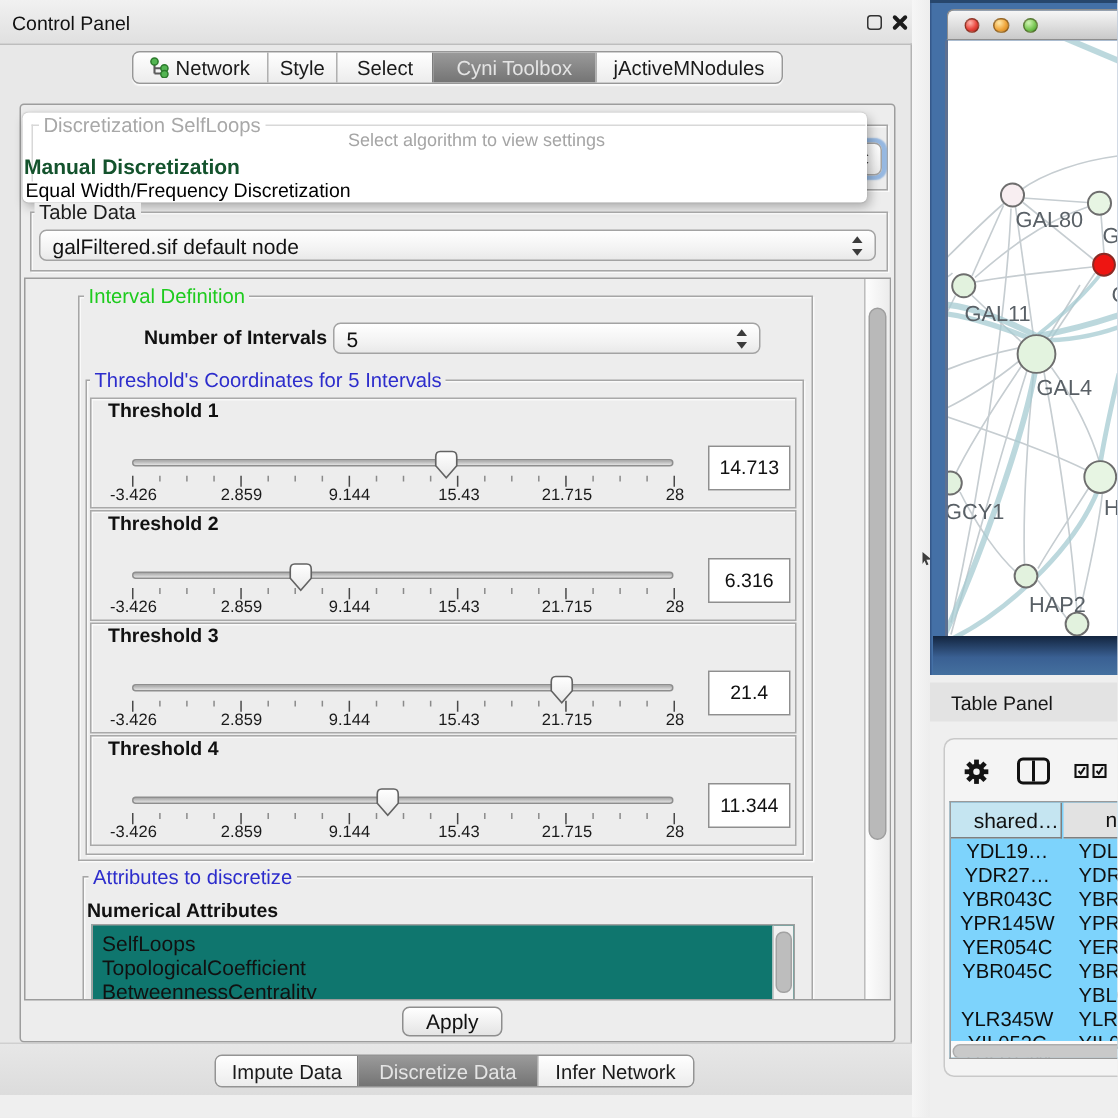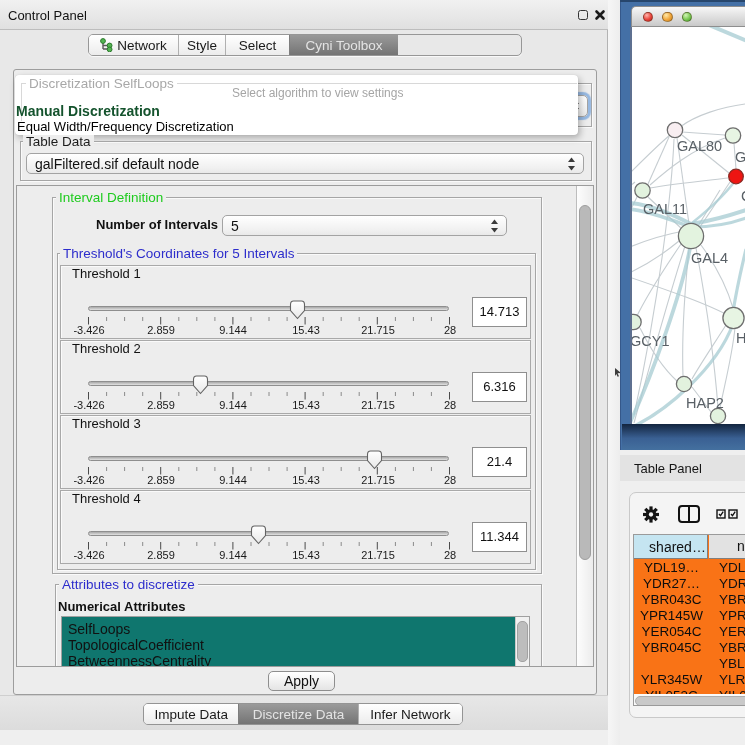--- a/index.html
+++ b/index.html
@@ -7,21 +7,21 @@
 .abs{position:absolute;}
 .grp{position:absolute;border:1px solid #a6a6a6;box-shadow:inset 1px 1px 0 rgba(255,255,255,.7),1px 1px 0 rgba(255,255,255,.7);}
 .gtitle{position:absolute;background:#ededed;padding:0 3px;font-size:13.5px;line-height:14px;}
 .combo{position:absolute;background:linear-gradient(#ffffff,#f1f1f1 70%,#e9e9e9);border:1px solid #a3a3a3;border-radius:5px;font-size:14px;color:#111;}
 .combo .ctext{position:absolute;left:8px;top:0;bottom:0;display:flex;align-items:center;}
 .arrows{position:absolute;right:7px;top:50%;transform:translateY(-50%);width:9px;height:14px;}
 .seg{display:flex;align-items:center;justify-content:center;font-size:13.5px;color:#1a1a1a;background:linear-gradient(#ffffff,#ececec);border-left:1px solid #b0b0b0;height:100%;}
 .seg.first{border-left:none;}
 .seg.sel{background:linear-gradient(#9a9a9a,#747474);color:#e4e4e4;border-left:1px solid #7d7d7d;}
 .tbox{position:absolute;left:60px;width:471px;height:74px;border:1px solid #a9a9a9;box-shadow:inset 1px 1px 0 rgba(255,255,255,.7);}
-.ttitle{position:absolute;left:11px;top:0px;font-weight:normal;font-size:13px;}
+.ttitle{position:absolute;left:11px;top:0px;font-weight:bold;font-size:13px;}
 .track{position:absolute;left:27px;top:40px;width:361px;height:5px;border:1px solid #8e8e8e;border-radius:2.5px;background:linear-gradient(#a8a8a8,#e2e2e2);}
 .vbox{position:absolute;left:411px;top:31px;width:55px;height:30px;background:#fff;border:1px solid #8f8f8f;font-size:13px;text-align:center;line-height:28px;}
 .slab{position:absolute;top:58px;width:60px;font-size:11px;text-align:center;color:#1a1a1a;}
 .row1{position:absolute;width:73px;text-align:center;font-size:13.5px;line-height:16px;height:16px;color:#0d0d0d;}
 </style></head><body>
 <div class="abs" style="left:0;top:0;width:608px;height:730px;background:#e8e8e8;border-right:1px solid #b3b3b3;border-bottom:1px solid #adadad;"></div>
 <div class="abs" style="left:0;top:0;width:608px;height:30px;background:linear-gradient(#f1f1f1,#e0e0e0);border-bottom:1px solid #bdbdbd;"></div>
 <div class="abs" style="left:8px;top:0;height:30px;display:flex;align-items:center;font-size:13px;color:#111;">Control Panel</div>
 <div class="abs" style="left:578px;top:10px;width:10px;height:10px;border:1.6px solid #333;border-radius:2.5px;"></div>
 <svg class="abs" style="left:594px;top:9px;" width="12" height="12">
@@ -30,20 +30,21 @@
 <div class="abs" style="left:88px;top:34px;width:434px;height:22px;border:1px solid #979797;border-radius:5px;overflow:hidden;display:flex;box-shadow:0 1px 1px rgba(255,255,255,.8);">
 <div class="seg first" style="width:89px;"><svg width="13" height="14" style="margin-right:4px;" viewBox="0 0 13 14">
         <path d="M3,4 L3,11 M3,7.5 L9,7.5 M3,11 L9,11" stroke="#5a5a5a" stroke-width="1.4" fill="none"></path>
         <circle cx="3" cy="3" r="2.4" fill="#53b552" stroke="#2c7a2c" stroke-width="1"></circle>
         <circle cx="9.6" cy="7.5" r="2.4" fill="#53b552" stroke="#2c7a2c" stroke-width="1"></circle>
         <circle cx="9.6" cy="11.4" r="2.4" fill="#53b552" stroke="#2c7a2c" stroke-width="1"></circle>
       </svg>Network</div>
 <div class="seg" style="width:47px;">Style</div>
 <div class="seg" style="width:64px;">Select</div>
 <div class="seg sel" style="width:109px;">Cyni Toolbox</div>
+<div class="seg" style="width:125px;">jActiveMNodules</div>
 </div>
 <div class="abs" style="left:13px;top:69px;width:584px;height:626px;border:1px solid #9d9d9d;border-radius:3px;background:#ededed;"></div>
 <div class="grp" style="left:20px;top:83px;width:572px;height:44px;"></div>
 <div class="combo" style="left:26px;top:95px;width:562px;height:22px;box-shadow:0 0 1px 3px rgba(120,165,220,.75);">
     <svg class="arrows" viewBox="0 0 9 14">
       <path d="M4.5,0.5 L8,5 L1,5 Z" fill="#3b3b3b"></path>
       <path d="M4.5,13.5 L8,9 L1,9 Z" fill="#3b3b3b"></path>
     </svg>
   </div>
 <div class="abs" style="left:15px;top:75px;width:563px;height:60px;background:#ffffff;border-radius:4px;box-shadow:2px 3px 7px rgba(0,0,0,.28),0 0 1px rgba(0,0,0,.15);"></div>
@@ -355,21 +356,21 @@
 <div class="abs" style="left:678px;top:505px;width:22px;height:18px;border:2.6px solid #111;border-radius:4px;"></div>
 <div class="abs" style="left:687.8px;top:507px;width:2.6px;height:14px;background:#111;"></div>
 <svg class="abs" style="left:715.5px;top:509px;" width="10" height="10" viewBox="0 0 10 10">
     <rect x="1" y="1" width="8" height="8" fill="none" stroke="#111" stroke-width="1.4"></rect>
     <path d="M3,5 L4.5,6.7 L7.2,2.6" fill="none" stroke="#111" stroke-width="1.3"></path>
   </svg>
 <svg class="abs" style="left:727.5px;top:509px;" width="10" height="10" viewBox="0 0 10 10">
     <rect x="1" y="1" width="8" height="8" fill="none" stroke="#111" stroke-width="1.4"></rect>
     <path d="M3,5 L4.5,6.7 L7.2,2.6" fill="none" stroke="#111" stroke-width="1.3"></path>
   </svg>
-<div class="abs" style="left:633px;top:534px;width:112px;height:172px;border:1px solid #9a9a9a;border-right:none;background:#f97316;overflow:hidden;">
+<div class="abs" style="left:633px;top:534px;width:112px;height:172px;border:1px solid #9a9a9a;border-right:none;background:#7dd3fc;overflow:hidden;">
 <div style="position:absolute;left:0;top:0;width:74px;height:24px;background:#c5e5f1;border-right:1px solid #7f7f7f;border-bottom:1px solid #7f7f7f;font-size:13px;display:flex;align-items:center;justify-content:center;padding-left:14px;font-size:14px;">shared…</div>
 <div style="position:absolute;left:75px;top:0;width:40px;height:24px;background:#e2e2e2;border-bottom:1px solid #7f7f7f;font-size:14px;line-height:23px;padding-left:28px;">na</div>
 <div class="row1" style="left:1px;top:25px;">YDL19…</div>
 <div style="position:absolute;left:85px;top:25px;font-size:13.5px;line-height:16px;white-space:nowrap;">YDL19</div>
 <div class="row1" style="left:1px;top:41px;">YDR27…</div>
 <div style="position:absolute;left:85px;top:41px;font-size:13.5px;line-height:16px;white-space:nowrap;">YDR2</div>
 <div class="row1" style="left:1px;top:57px;">YBR043C</div>
 <div style="position:absolute;left:85px;top:57px;font-size:13.5px;line-height:16px;white-space:nowrap;">YBR0</div>
 <div class="row1" style="left:1px;top:73px;">YPR145W</div>
 <div style="position:absolute;left:85px;top:73px;font-size:13.5px;line-height:16px;white-space:nowrap;">YPR1</div>

